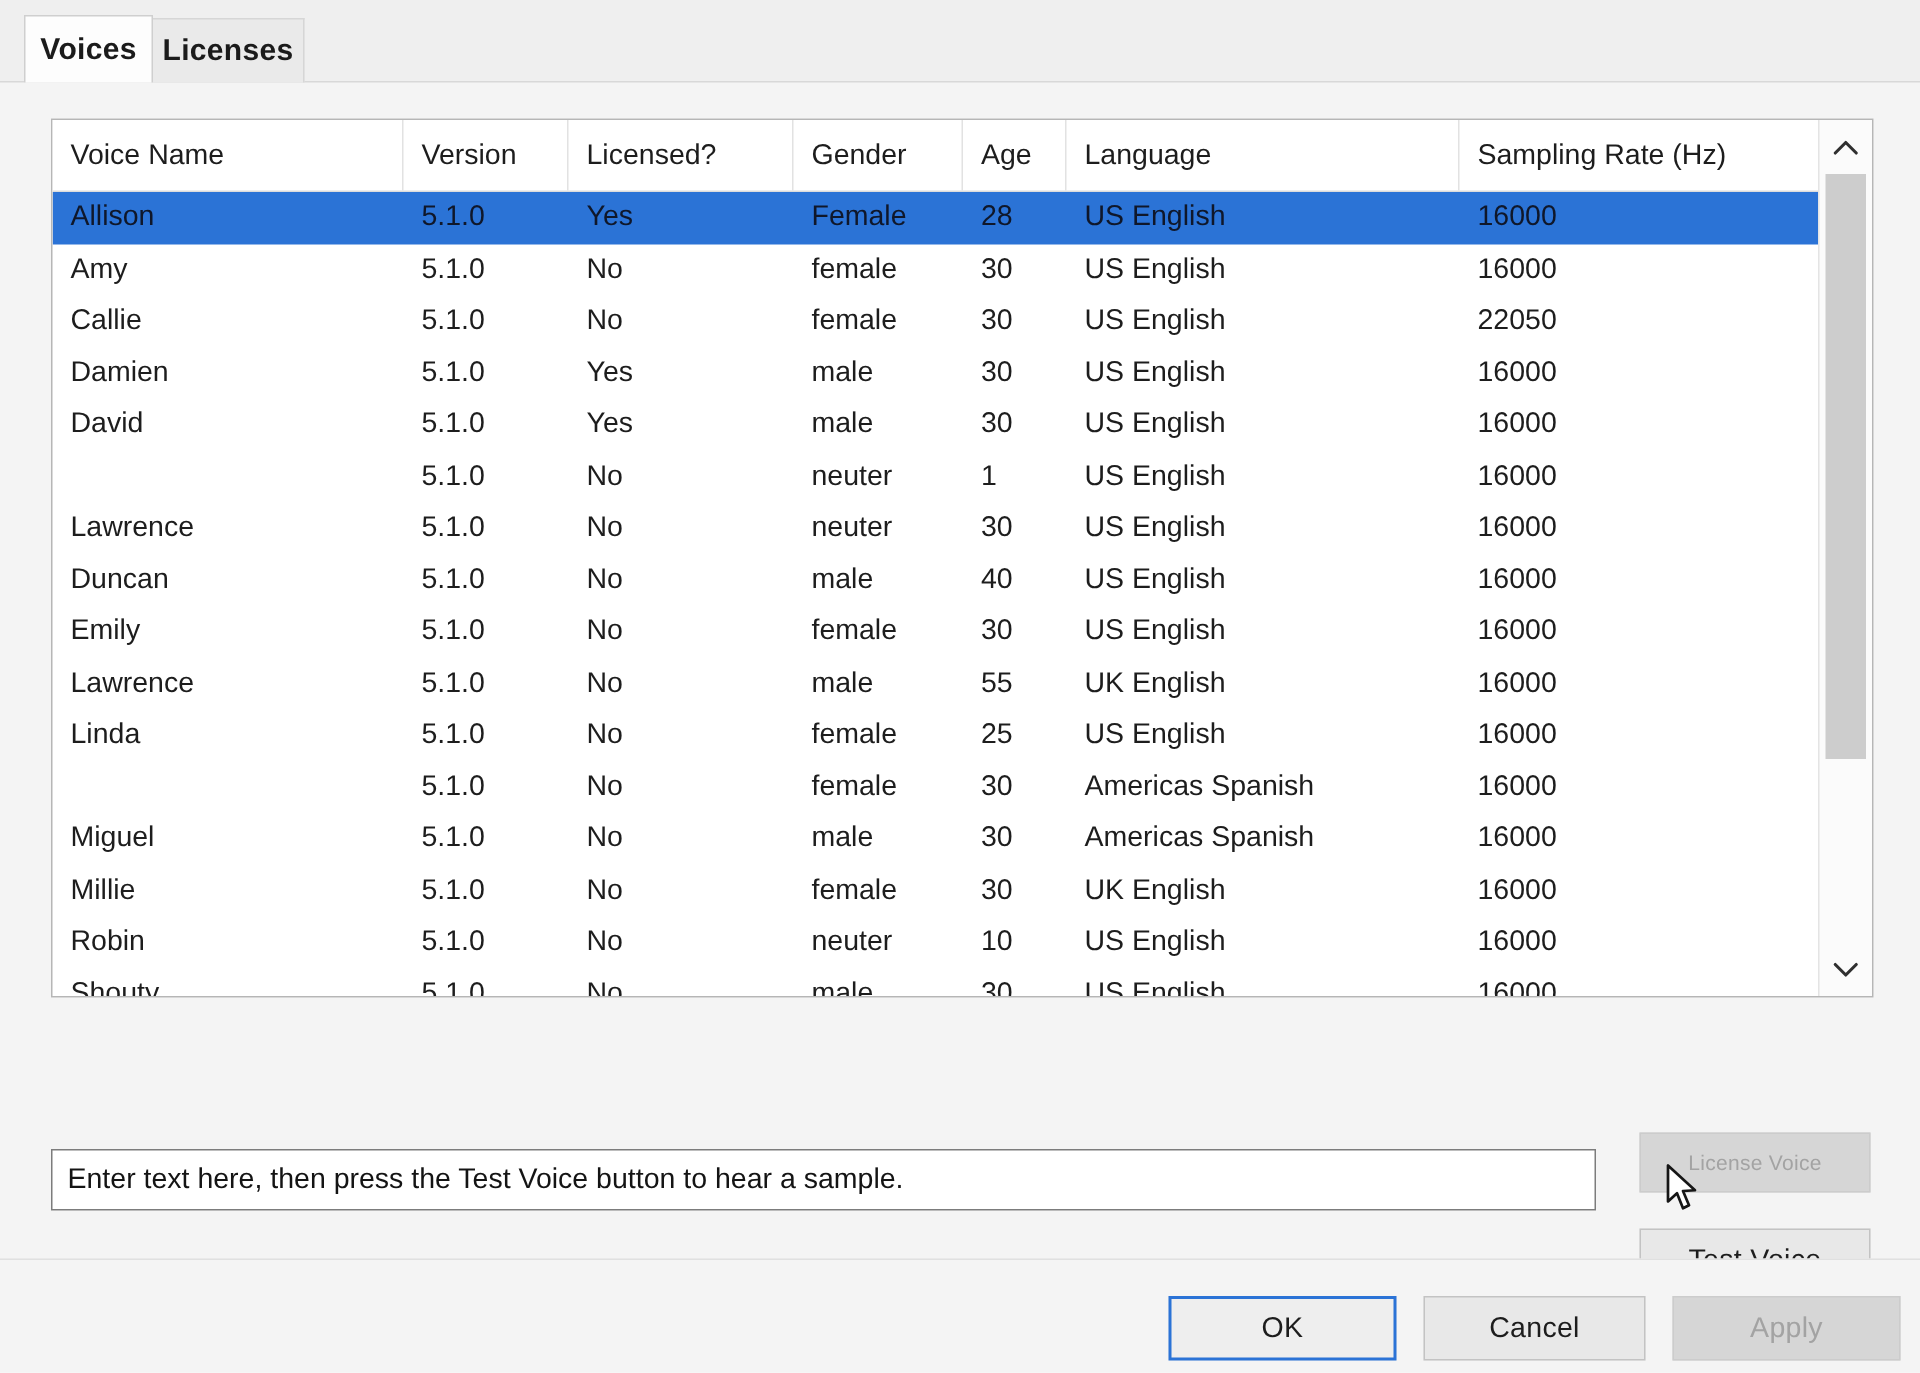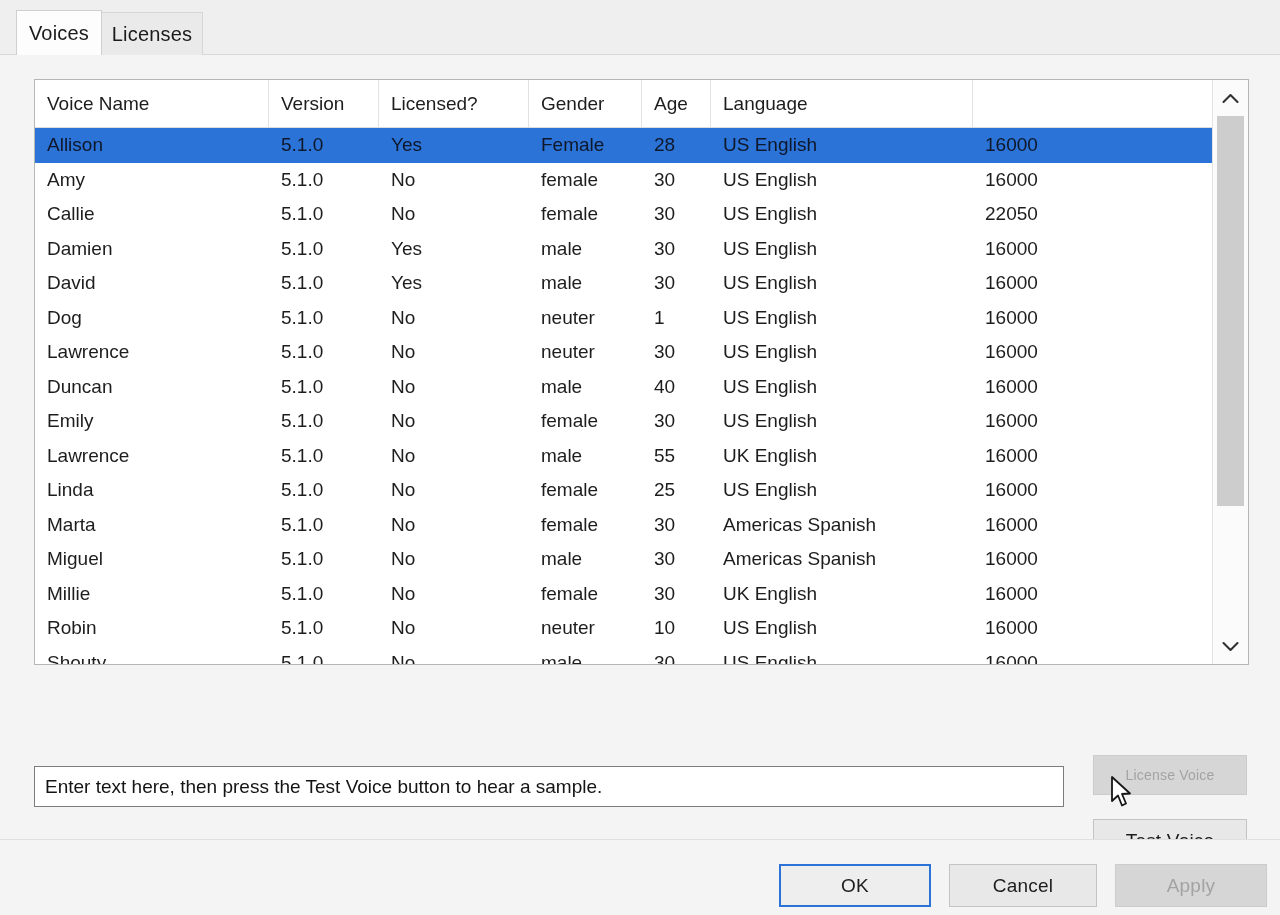--- a/index.html
+++ b/index.html
@@ -30,20 +30,21 @@
     box-sizing: border-box;
     border: 1px solid #d2d2d2;
     border-bottom: none;
     font-size: 20px;
     color: #1b1b1b;
     display: flex;
     align-items: center;
     justify-content: center;
     padding: 0 14px;
     letter-spacing: 0.2px;
+    font-weight: bold;
   }
   .tab.active {
     background: #fdfdfd;
     border-color: #cfcfcf;
     z-index: 3;
     top: 10px;
     height: 45px;
   }
   .tab.inactive {
     background: #eaeaea;
@@ -262,20 +263,21 @@
 
   <div id="gridwrap">
 
     <div id="grid-header">
       <div class="hcell c0">Voice Name</div>
       <div class="hcell c1">Version</div>
       <div class="hcell c2">Licensed?</div>
       <div class="hcell c3">Gender</div>
       <div class="hcell c4">Age</div>
       <div class="hcell c5">Language</div>
+      <div class="hcell c6 last">Sampling Rate (Hz)</div>
     </div>
 
     <div id="rows">
         <div class="row selected">
           <div class="cell c0">Allison</div>
           <div class="cell c1">5.1.0</div>
           <div class="cell c2">Yes</div>
           <div class="cell c3">Female</div>
           <div class="cell c4">28</div>
           <div class="cell c5">US English</div>
@@ -311,21 +313,20 @@
         <div class="row">
           <div class="cell c0">David</div>
           <div class="cell c1">5.1.0</div>
           <div class="cell c2">Yes</div>
           <div class="cell c3">male</div>
           <div class="cell c4">30</div>
           <div class="cell c5">US English</div>
           <div class="cell c6">16000</div>
         </div>
         <div class="row">
-          <div class="cell c0">Dog</div>
           <div class="cell c1">5.1.0</div>
           <div class="cell c2">No</div>
           <div class="cell c3">neuter</div>
           <div class="cell c4">1</div>
           <div class="cell c5">US English</div>
           <div class="cell c6">16000</div>
         </div>
         <div class="row">
           <div class="cell c0">Lawrence</div>
           <div class="cell c1">5.1.0</div>
@@ -365,21 +366,20 @@
         <div class="row">
           <div class="cell c0">Linda</div>
           <div class="cell c1">5.1.0</div>
           <div class="cell c2">No</div>
           <div class="cell c3">female</div>
           <div class="cell c4">25</div>
           <div class="cell c5">US English</div>
           <div class="cell c6">16000</div>
         </div>
         <div class="row">
-          <div class="cell c0">Marta</div>
           <div class="cell c1">5.1.0</div>
           <div class="cell c2">No</div>
           <div class="cell c3">female</div>
           <div class="cell c4">30</div>
           <div class="cell c5">Americas Spanish</div>
           <div class="cell c6">16000</div>
         </div>
         <div class="row">
           <div class="cell c0">Miguel</div>
           <div class="cell c1">5.1.0</div>

